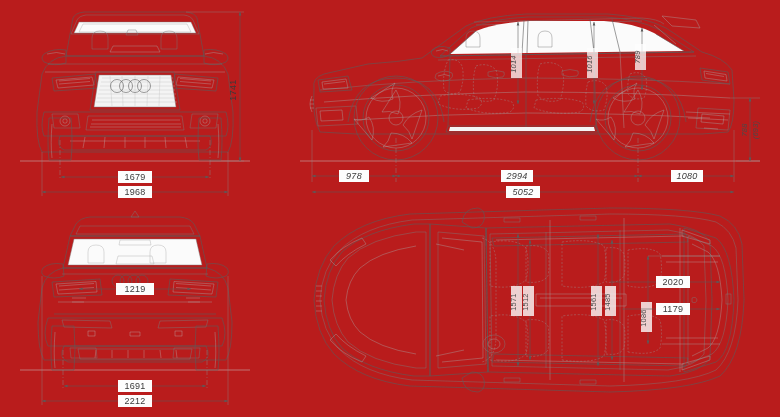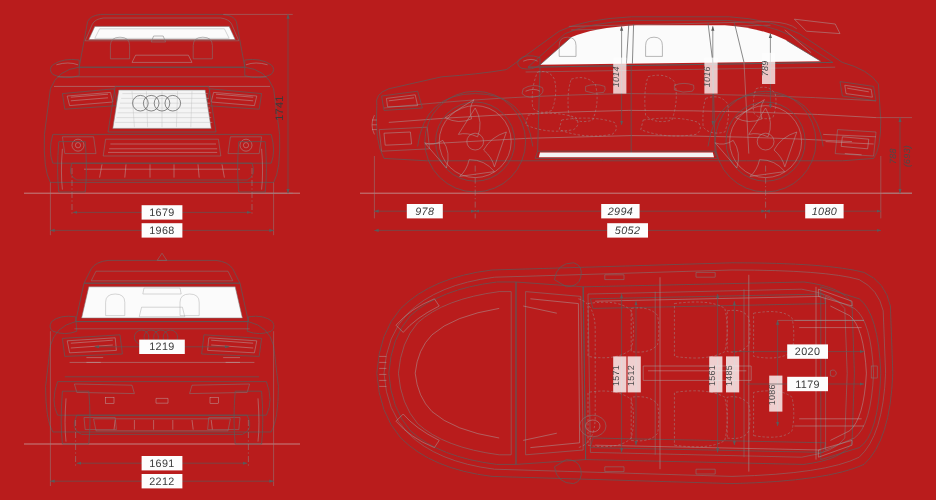--- a/index.html
+++ b/index.html
@@ -527,21 +527,21 @@
       <g>
         <line class="extline" x1="42" y1="74" x2="42" y2="203"></line>
         <line class="extline" x1="228" y1="74" x2="228" y2="203"></line>
         <line class="dimline" x1="42" y1="199" x2="228" y2="199" marker-start="url(#ch2)" marker-end="url(#ch)"></line>
         <rect x="118" y="193" width="34" height="12" fill="#fdfdfd"></rect>
         <text class="dim" x="135" y="202" text-anchor="middle">2212</text>
       </g>
     </svg>
   </div>
 
-  <div class="view" style="left:290px; top:205px;">
+  <div class="view" style="left:290px; top:194px;">
     <svg width="490" height="212" viewBox="0 0 490 212">
       <defs>
         <marker id="dh" markerWidth="7" markerHeight="6" refX="6.5" refY="3" orient="auto">
           <path d="M0,0.6 L7,3 L0,5.4 z" class="arrowfill"></path>
         </marker>
         <marker id="dh2" markerWidth="7" markerHeight="6" refX="0.5" refY="3" orient="auto">
           <path d="M7,0.6 L0,3 L7,5.4 z" class="arrowfill"></path>
         </marker>
       </defs>
 

